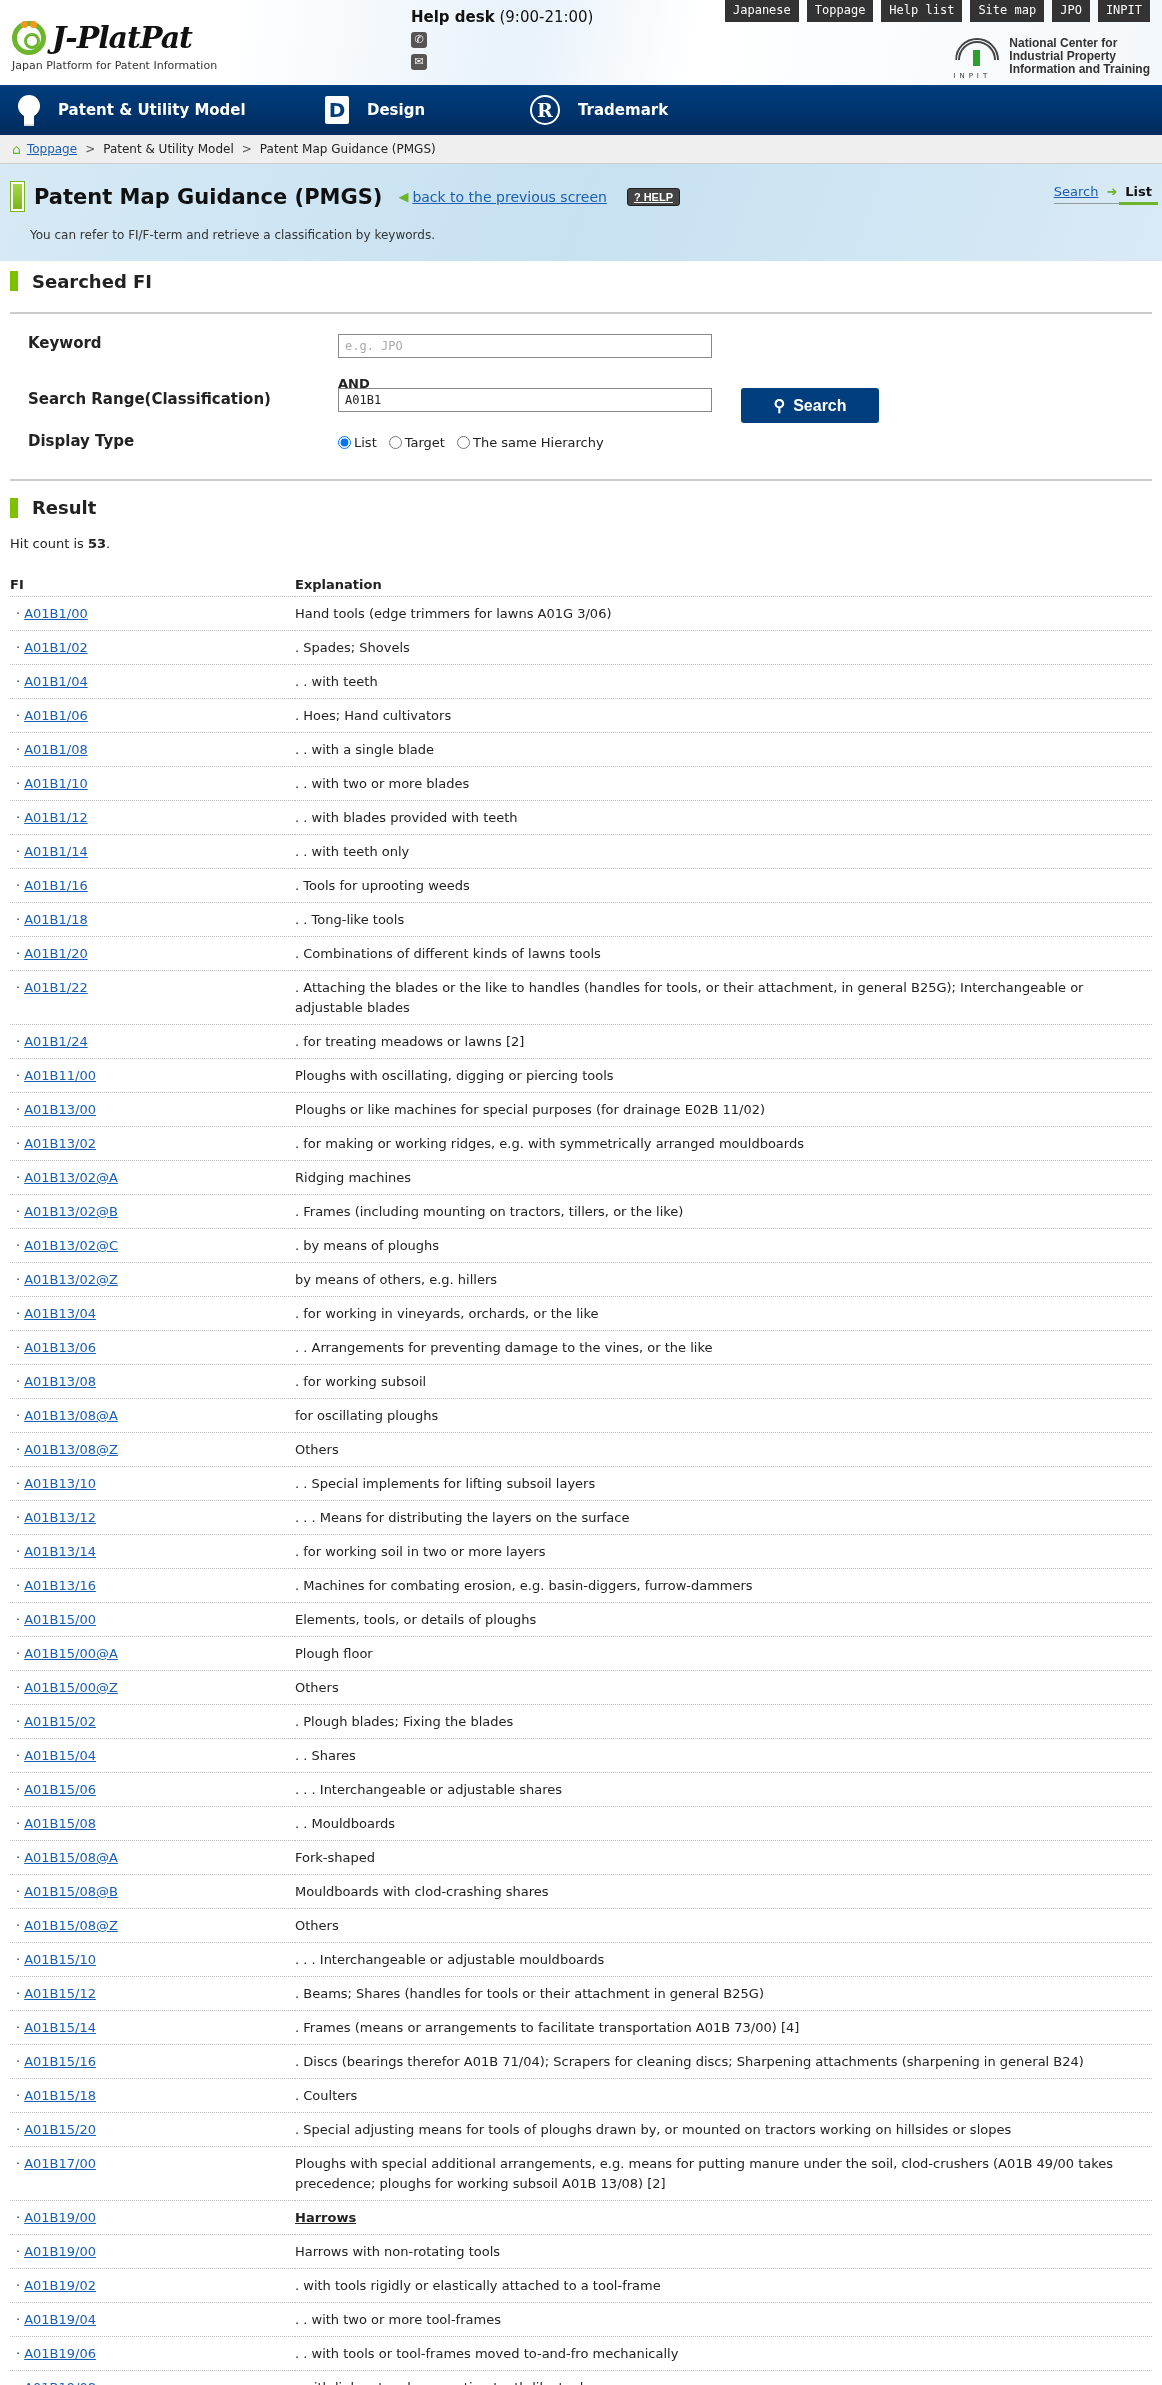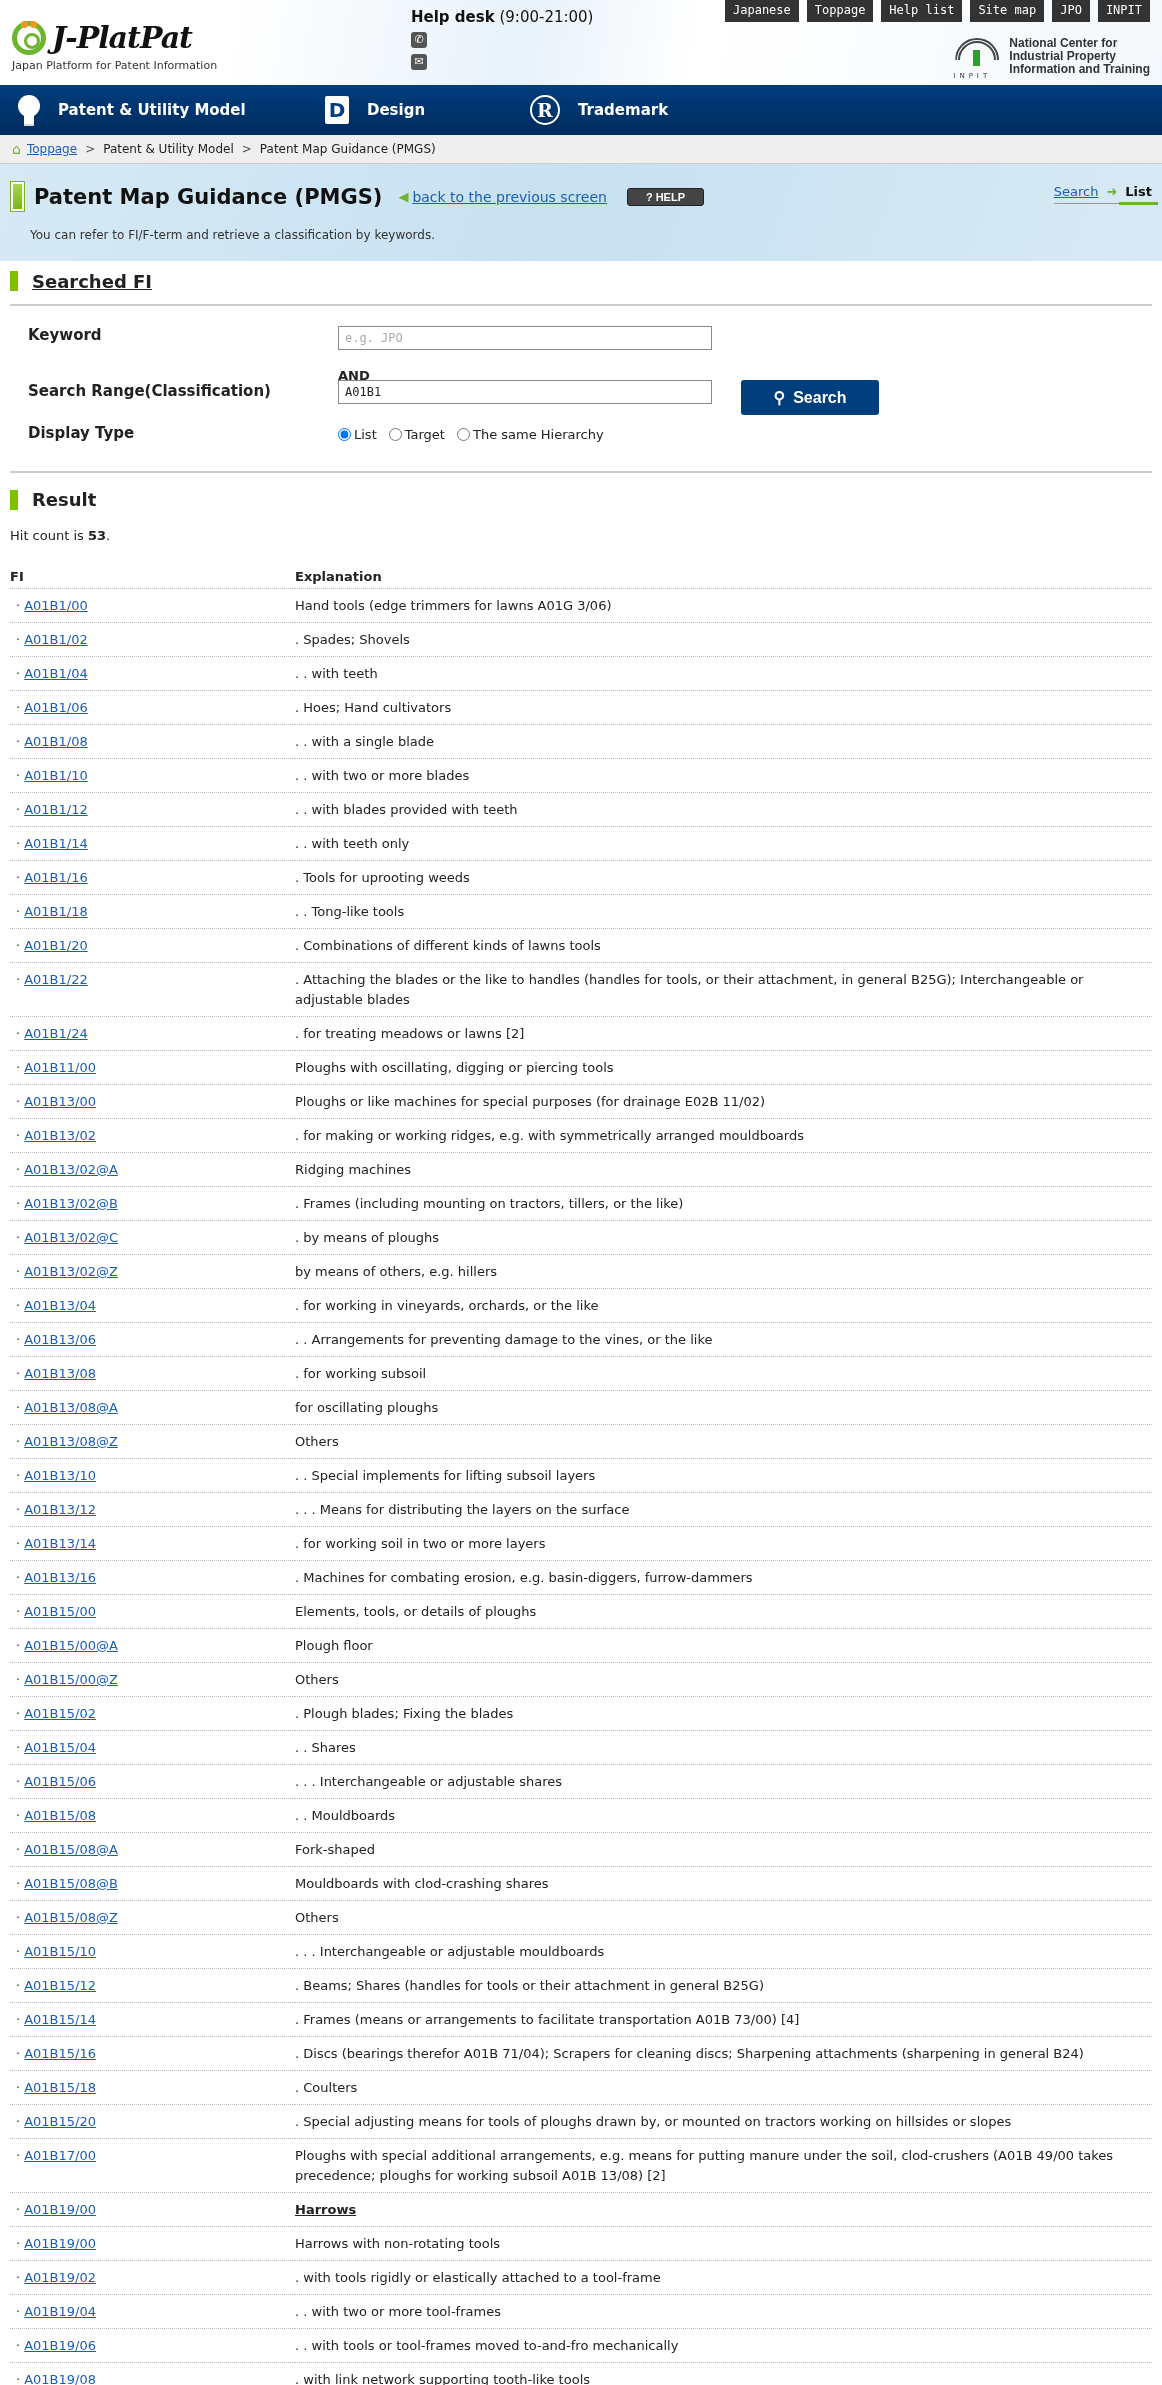--- a/index.html
+++ b/index.html
@@ -36,28 +36,28 @@
   .r-icon { width: 30px; height: 30px; border: 2px solid #fff; border-radius: 50%; font-family: "DejaVu Serif", serif; font-size: 19px; line-height: 26px; text-align: center; }
   .breadcrumb { height: 29px; background: #efefef; display: flex; align-items: center; padding-left: 12px; font-size: 12px; border-bottom: 1px solid #ccc; }
   .breadcrumb .home { color: #6cb52d; margin-right: 6px; font-size: 14px; }
   .breadcrumb .sep { margin: 0 8px; color: #555; }
   .titlebar { background: linear-gradient(110deg, #d6e9f5 0%, #c7e1f1 50%, #d8eaf5 100%); height: 97px; position: relative; }
   .page-title-wrap { position: absolute; left: 11px; top: 18px; display: flex; align-items: center; }
   .title-marker { width: 13px; height: 29px; background: linear-gradient(#a8d848, #7ab51d); border: 2px solid #fff; outline: 1px solid #7ab51d; margin-right: 10px; }
   .page-title { font-size: 21px; font-weight: bold; color: #111; }
   .back-link { margin-left: 16px; font-size: 14px; display: flex; align-items: center; }
   .back-link .arrow { color: #6cb52d; margin-right: 4px; font-size: 13px; }
-  .help-btn { margin-left: 20px; background: #444; color: #fff; border: 1px solid #222; border-radius: 3px; font-size: 11px; padding: 2px 18px; font-weight: bold; }
+  .help-btn { margin-left: 20px; background: #444; color: #fff; border: 1px solid #222; border-radius: 3px; font-size: 11px; padding: 2px 6px; font-weight: bold; text-decoration: underline; }
   .desc { position: absolute; left: 30px; top: 64px; font-size: 12px; color: #333; }
   .steps { position: absolute; right: 10px; top: 20px; display: flex; align-items: center; font-size: 13px; border-bottom: 1px solid #999; padding-bottom: 4px; }
   .steps .arrow { color: #6cb52d; margin: 0 8px; font-weight: bold; }
   .steps .current { font-weight: bold; color: #111; position: relative; }
   .steps .current::after { content: ""; position: absolute; left: -6px; right: -6px; bottom: -6px; height: 3px; background: #6cb52d; }
   .section { padding: 0 10px; }
-  .section-head { display: flex; margin-top: 10px; padding-bottom: 12px; border-bottom: 2px solid #ccc; text-decoration: underline; }
+  .section-head { display: flex; margin-top: 10px; padding-bottom: 20px; border-bottom: 2px solid #ccc; }
   .section-head .bar { width: 8px; height: 20px; background: #7cc000; margin-right: 14px; }
   .section-head h2 { margin: 0; font-size: 18px; font-weight: bold; }
   .form { position: relative; height: 167px; border-bottom: 2px solid #ccc; }
   .form-label { position: absolute; left: 18px; font-size: 15px; font-weight: bold; }
   .form-input { position: absolute; left: 328px; width: 374px; height: 24px; border: 1px solid #888; font-size: 12px; font-family: "DejaVu Sans Mono", monospace; padding: 2px 6px; color: #222; }
   .form-input::placeholder { color: #aaa; }
   .and-label { position: absolute; left: 328px; top: 62px; font-weight: bold; font-size: 13px; }
   .search-btn { position: absolute; left: 731px; top: 74px; width: 138px; height: 35px; background: #003e7e; color: #fff; border: none; border-radius: 3px; font-size: 16px; font-weight: bold; display: flex; align-items: center; justify-content: center; }
   .radios { position: absolute; left: 328px; top: 121px; display: flex; gap: 12px; font-size: 13px; }
   .radios label { display: flex; align-items: center; }

